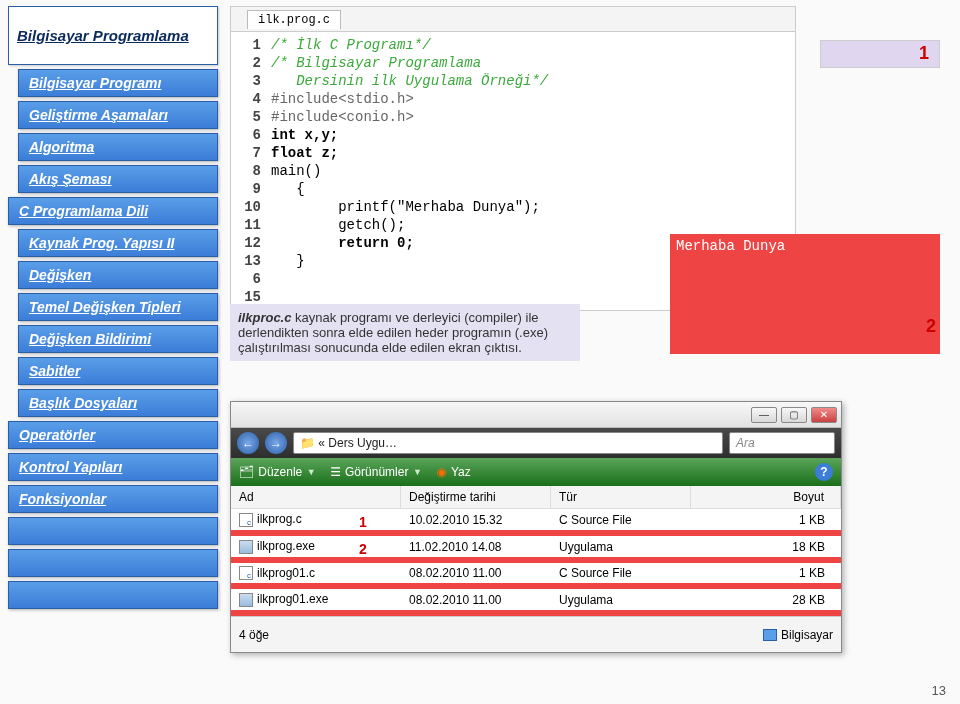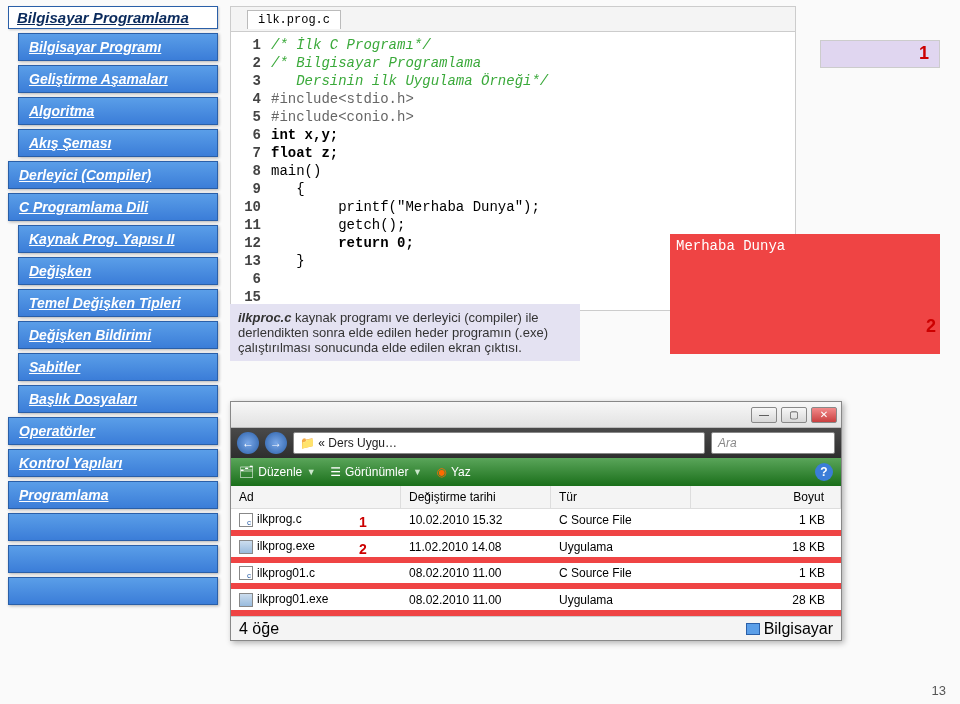--- a/index.html
+++ b/index.html
@@ -1,19 +1,19 @@
 <!DOCTYPE html>
 <html><head>
 <meta charset="utf-8">
 <style>
   * { box-sizing: border-box; margin: 0; padding: 0; }
   body { width: 960px; height: 704px; font-family: Arial, sans-serif; background: #fafafa; position: relative; }
   
   .sidebar { position: absolute; left: 8px; top: 6px; width: 210px; }
-  .sidebar-title { background: #fff; border: 1px solid #2a5fa8; padding: 2px 8px; font-weight: bold; font-style: italic; color: #0a2a5c; font-size: 15px; text-decoration: underline; margin-bottom: 4px; box-shadow: 1px 1px 2px rgba(0,0,0,0.2); }
+  .sidebar-title { background: #fff; border: 1px solid #2a5fa8; padding: 20px 8px; font-weight: bold; font-style: italic; color: #0a2a5c; font-size: 15px; text-decoration: underline; margin-bottom: 4px; box-shadow: 1px 1px 2px rgba(0,0,0,0.2); }
   .sidebar-item { background: #3b7dd8; background: linear-gradient(#5a9ee8,#3b7dd8); border: 1px solid #2a5fa8; color: #fff; font-weight: bold; font-style: italic; font-size: 14px; padding: 5px 10px; margin-bottom: 4px; box-shadow: 1px 1px 3px rgba(0,0,0,0.3); text-decoration: underline; }
   .sidebar-item.indent { margin-left: 10px; width: calc(100% - 10px); }
   .sidebar-item.empty { height: 28px; }
   
   .content { position: absolute; left: 230px; top: 6px; right: 8px; }
   
   .editor { background: #fff; border: 1px solid #ccc; width: 566px; position: relative; }
   .editor-tab { background: #f4f4f4; border-bottom: 1px solid #ccc; padding: 2px 0; }
   .editor-tab span { display: inline-block; background: #fff; border: 1px solid #bbb; border-bottom: none; padding: 2px 10px; font-size: 12px; font-family: "Courier New", monospace; margin-left: 16px; }
   .code { font-family: "Courier New", monospace; font-size: 14px; line-height: 18px; padding: 4px 0; }
@@ -32,61 +32,60 @@
   .caption { position:absolute; left:0; top: 298px; width: 350px; background:#e4e2f2; padding: 6px 8px; font-size: 13px; color:#333; }
   .caption em { font-style: italic; font-weight: bold; text-align: center; }
   
   .explorer { position:absolute; left:0; top: 395px; width: 612px; border:1px solid #888; background:#fff; font-size:12px; box-shadow:2px 2px 6px rgba(0,0,0,0.3); }
   .exp-title { height: 26px; background: linear-gradient(#f7f7f7,#e2e2e2); border-bottom:1px solid #bbb; display:flex; justify-content:flex-end; align-items:center; padding:0 4px; gap:4px; }
   .win-btn { width: 26px; height: 16px; border:1px solid #888; border-radius:2px; background: linear-gradient(#f7f7f7,#d8d8d8); font-size:10px; display:flex; align-items:center; justify-content:center; color:#333;}
   .win-btn.red { background: linear-gradient(#f28a8a,#c94040); color:#fff; }
   .exp-nav { height: 30px; background: linear-gradient(#4a4a4a,#2e2e2e); display:flex; align-items:center; padding:0 6px; gap:6px; color:#fff; }
   .nav-circle { width:22px; height:22px; border-radius:50%; background: radial-gradient(#7aa8e8,#2a5fa8); display:flex; align-items:center; justify-content:center; color:#fff; font-size:12px; }
   .crumb { flex:1; background:#fff; border:1px solid #888; height:22px; display:flex; align-items:center; padding:0 6px; color:#222; border-radius:2px; }
-  .search { width:124px; background:#fff; border:1px solid #888; height:22px; display:flex; align-items:center; padding:0 6px; color:#888; font-style:italic; border-radius:2px; }
+  .search { width:106px; background:#fff; border:1px solid #888; height:22px; display:flex; align-items:center; padding:0 6px; color:#888; font-style:italic; border-radius:2px; }
   .exp-toolbar { height:28px; background: linear-gradient(#5aa55a,#1a6f1a); display:flex; align-items:center; padding:0 8px; gap:14px; color:#fff; font-size:12px; }
   .tb-item { display:flex; align-items:center; gap:4px; }
   .tb-sep { width:10px; text-align:center; color:#cde8cd; font-size:9px;}
   .help { margin-left:auto; width:18px; height:18px; border-radius:50%; background:#3b7dd8; color:#fff; display:flex; align-items:center; justify-content:center; font-weight:bold; }
   .exp-head { display:flex; border-bottom:1px solid #ddd; background:#f4f4f4; font-size:12px; }
   .exp-head div { padding:4px 8px; border-right:1px solid #ddd; }
   .col-name { width: 170px; } .col-date { width: 150px; } .col-type { width: 140px; } .col-size { flex:1; text-align:right; padding-right:16px !important;}
   .exp-row { display:flex; font-size:12px; border-bottom:6px solid #ef4444; align-items:flex-end; position:relative; }
   .exp-row div { padding:3px 8px; }
   .file-icon { width:14px; height:14px; display:inline-block; vertical-align:middle; margin-right:4px; border:1px solid #888; background:#fff; position:relative; }
   .file-icon.c::after { content:"c"; position:absolute; font-size:8px; bottom:-1px; right:1px; color:#2a5fa8;}
   .file-icon.exe { background:linear-gradient(#cde,#9bd);}
   .rownum { position:absolute; left: 128px; color:#c00; font-weight:bold; font-size:14px; }
-  .exp-status { height:24px; border-top:1px solid #ccc; background:#f4f4f4; display:flex; align-items:center; padding:0 8px; font-size:16px; justify-content:space-between; }
+  .exp-status { height:36px; border-top:1px solid #ccc; background:#f4f4f4; display:flex; align-items:center; padding:0 8px; font-size:12px; justify-content:space-between; }
   .status-right { display:flex; align-items:center; gap:4px; }
   .comp-icon { width:14px; height:12px; background:#5a9ee8; border:1px solid #2a5fa8; display:inline-block;}
   
   .pagenum { position:absolute; right:14px; bottom:6px; font-size:13px; color:#555; }
 </style>
 </head>
 <body>
 
 <div class="sidebar">
   <div class="sidebar-title">Bilgisayar Programlama</div>
   <div id="sidebar-items">
       <div class="sidebar-item indent">Bilgisayar Programı</div>
       <div class="sidebar-item indent">Geliştirme Aşamaları</div>
       <div class="sidebar-item indent">Algoritma</div>
       <div class="sidebar-item indent">Akış Şeması</div>
-      <div class="sidebar-item">Derleyici (Compiler)</div>
       <div class="sidebar-item">C Programlama Dili</div>
       <div class="sidebar-item indent">Kaynak Prog. Yapısı II</div>
       <div class="sidebar-item indent">Değişken</div>
       <div class="sidebar-item indent">Temel Değişken Tipleri</div>
       <div class="sidebar-item indent">Değişken Bildirimi</div>
       <div class="sidebar-item indent">Sabitler</div>
       <div class="sidebar-item indent">Başlık Dosyaları</div>
       <div class="sidebar-item">Operatörler</div>
       <div class="sidebar-item">Kontrol Yapıları</div>
-      <div class="sidebar-item">Programlama</div>
+      <div class="sidebar-item">Fonksiyonlar</div>
       <div class="sidebar-item empty"></div>
       <div class="sidebar-item empty"></div>
       <div class="sidebar-item empty"></div>
     </div>
 </div>
 
 <div class="content">
 
   <div class="editor">
     <div class="editor-tab">

